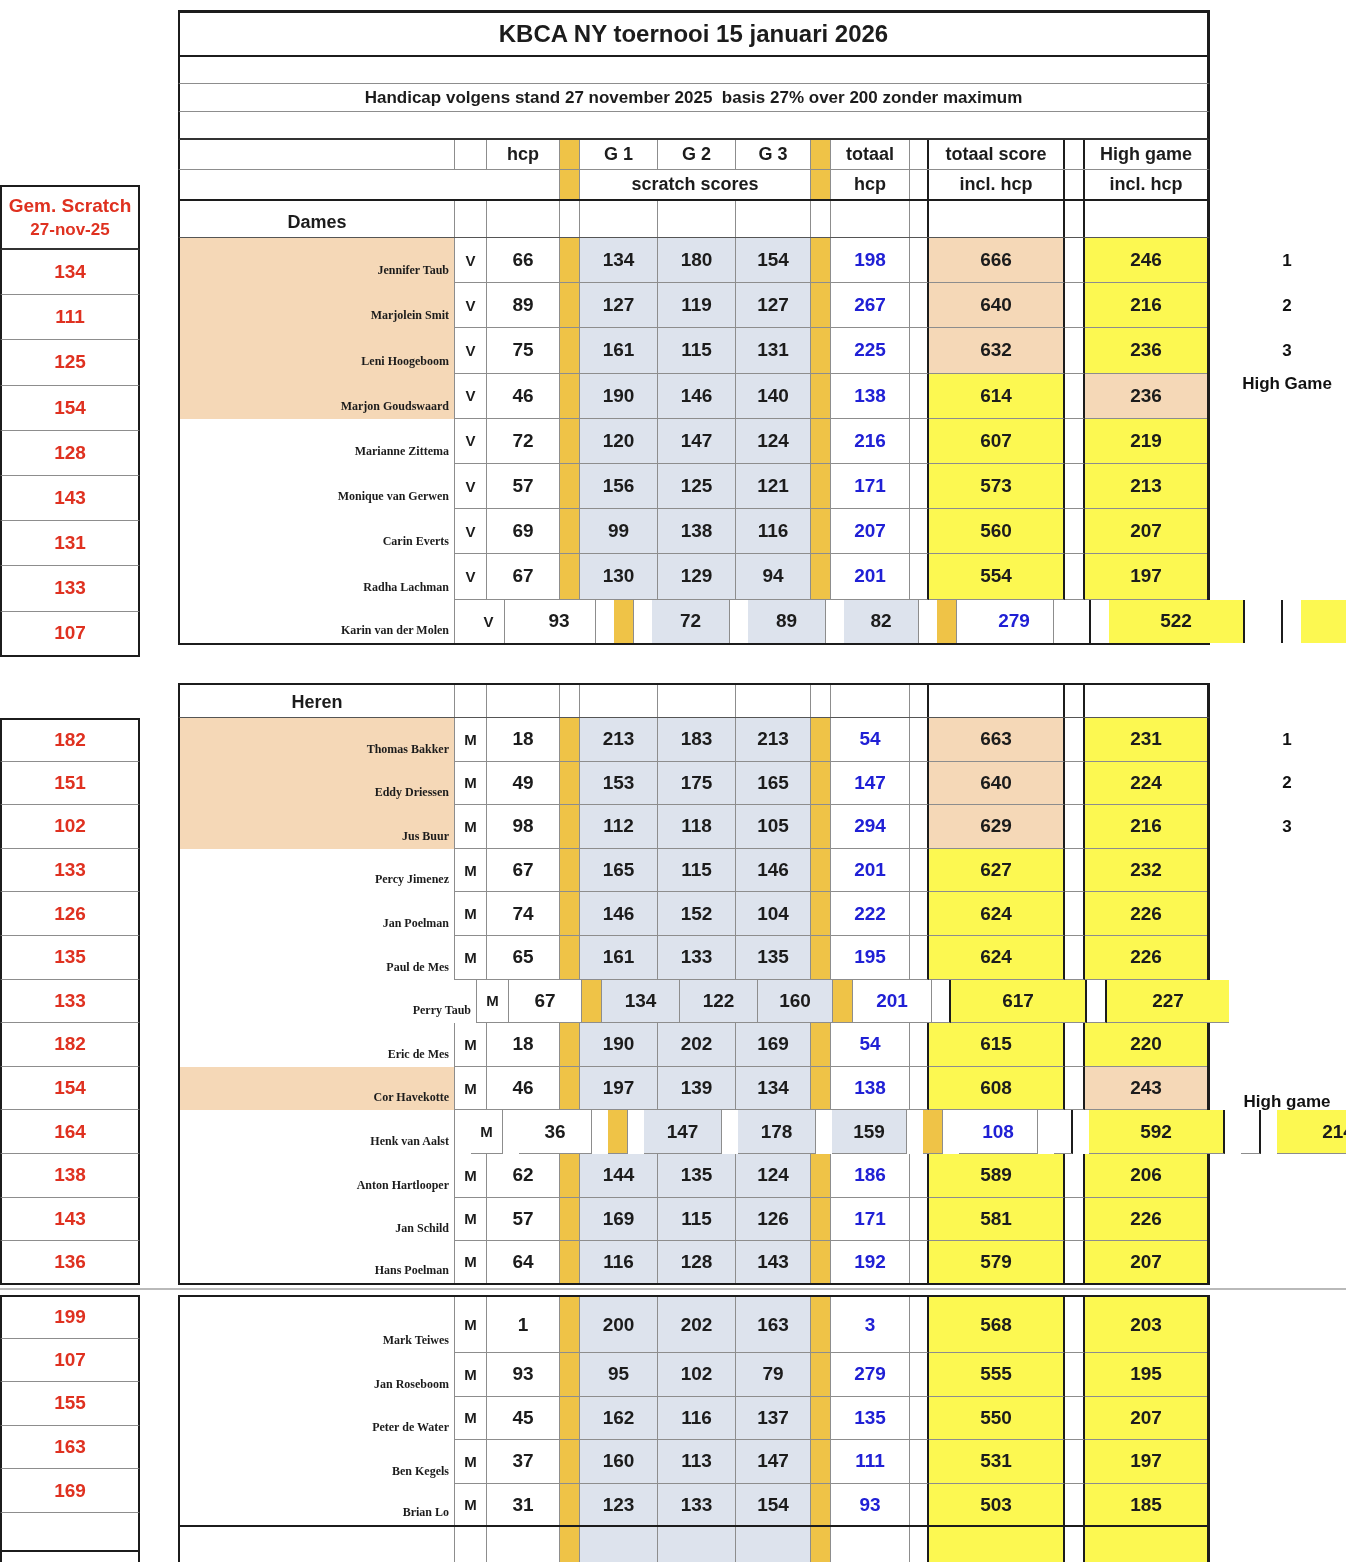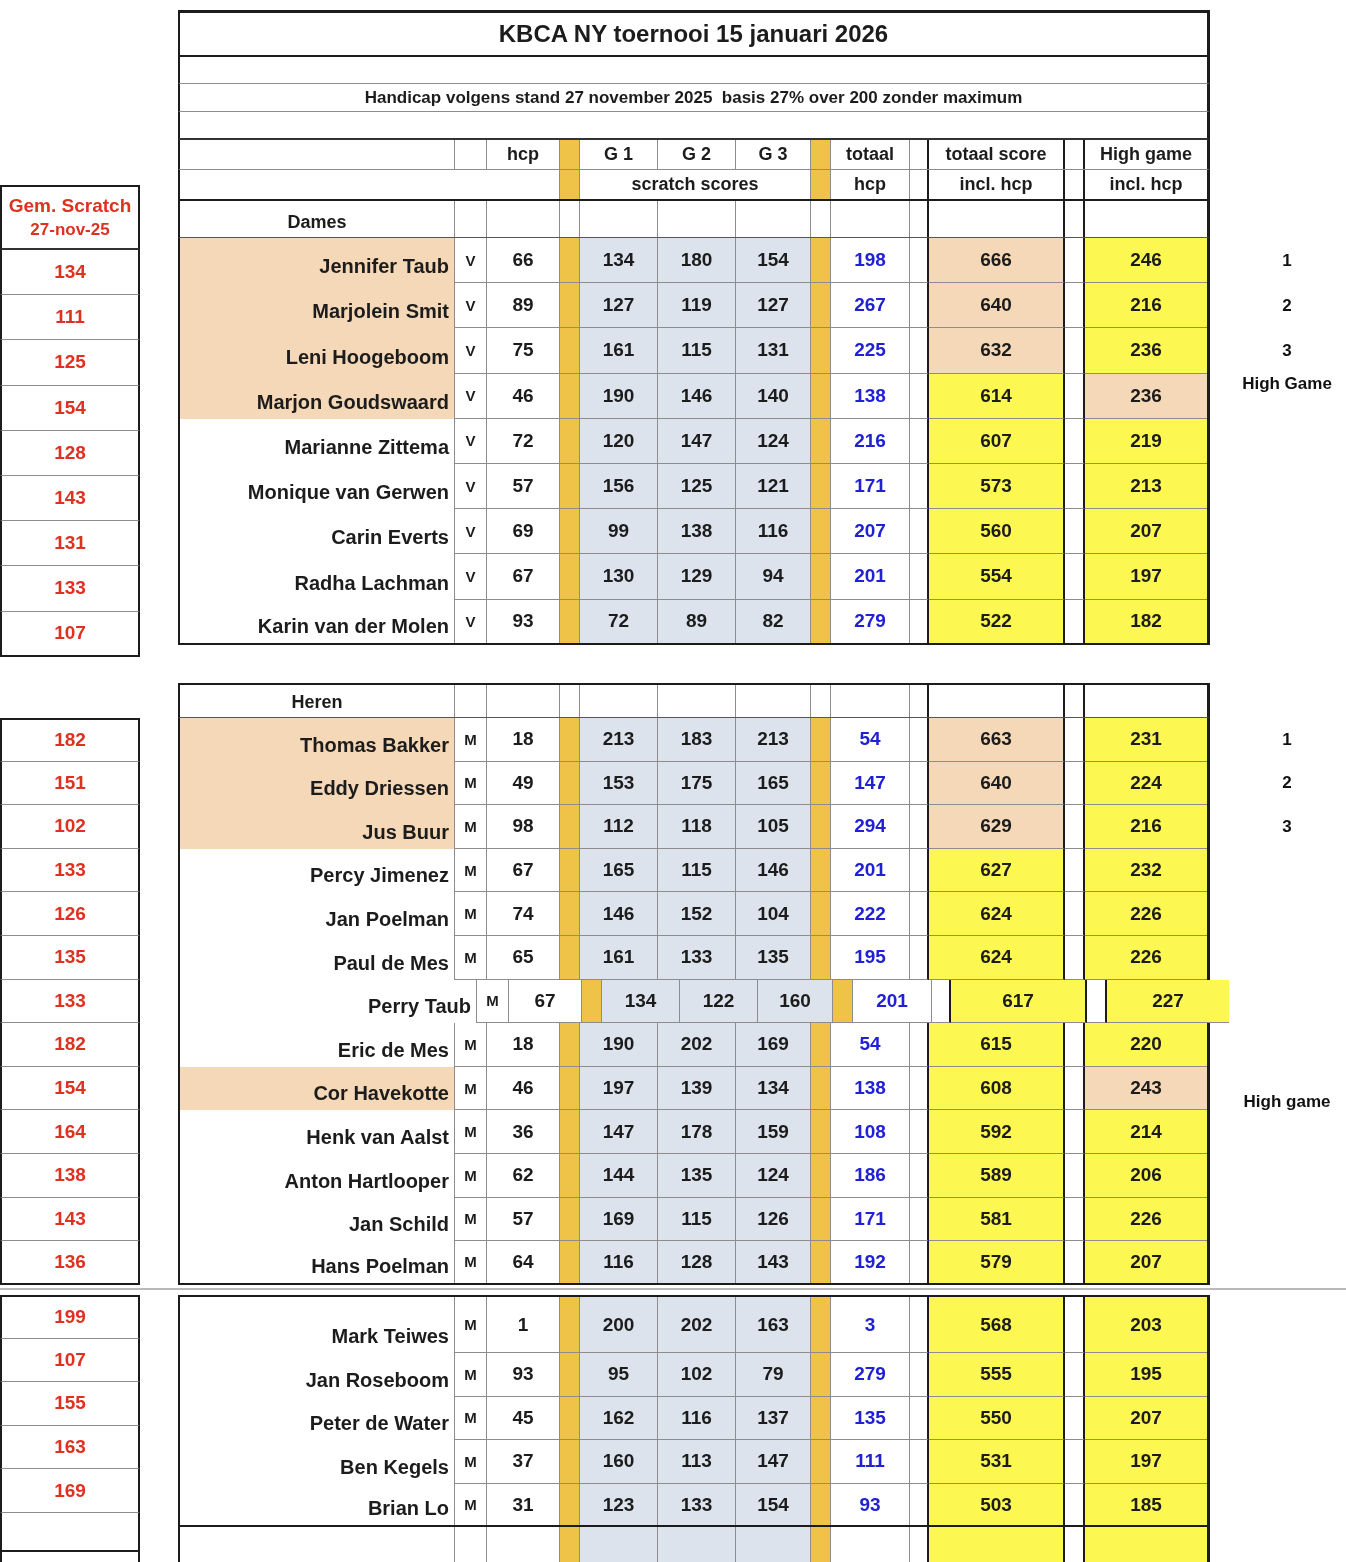--- a/index.html
+++ b/index.html
@@ -15,21 +15,21 @@
   .main { position:absolute; left:178px; width:1032px; }
   .row { box-sizing:border-box; border-left:2px solid var(--dark); border-right:3px solid var(--dark); }
   .grid { display:grid; grid-template-columns:275px 32px 73px 20px 78px 78px 75px 20px 79px 19px 136px 20px 122px; }
   .g2row { display:grid; grid-template-columns:380px 20px 231px 20px 79px 19px 136px 20px 122px; }
   .frow { display:flex; align-items:center; justify-content:center; }
   .c { box-sizing:border-box; border-right:1px solid var(--thin); border-bottom:1px solid var(--thin);
        display:flex; align-items:center; justify-content:center; font-size:19px; overflow:hidden; }
   .c.last { border-right:none; }
   .br2 { border-right:2px solid var(--dark) !important; }
   .name { justify-content:flex-end; align-items:flex-end; border-bottom:none !important;
-          padding:0 5px 5px 0; font-size:20px; white-space:nowrap; }
+          padding:0 5px 5px 0; font-size:12px; white-space:nowrap;font-family:Liberation Serif, serif; }
   .seclabel { justify-content:center; align-items:flex-end; padding:0 0 4px 0; border-bottom:none !important; font-size:18px; }
   .vcell { font-size:15px; }
   .gold { background:var(--gold); }
   .bg-blue { background:var(--lblue); }
   .bg-yellow { background:var(--yellow); }
   .bg-peach { background:var(--peach); }
   .blue { color:var(--blue); }
   .hdr { font-size:18px; }
   .rowbb { border-bottom:1px solid var(--mid); }
   .rowbb .c { border-bottom:none; }
@@ -271,21 +271,21 @@
           <div class="c bg-blue">130</div>
           <div class="c bg-blue">129</div>
           <div class="c bg-blue">94</div>
           <div class="c gold"></div>
           <div class="c blue">201</div>
           <div class="c br2"></div>
           <div class="c br2 bg-yellow">554</div>
           <div class="c br2"></div>
           <div class="c last bg-yellow">197</div>
         </div>
-        <div class="row grid bb2" style="height: 45.2px;">
+        <div class="row grid bb2" style="height: 45.2px; gap: 18px;">
           <div class="c name">Karin van der Molen</div>
           <div class="c vcell">V</div>
           <div class="c">93</div>
           <div class="c gold"></div>
           <div class="c bg-blue">72</div>
           <div class="c bg-blue">89</div>
           <div class="c bg-blue">82</div>
           <div class="c gold"></div>
           <div class="c blue">279</div>
           <div class="c br2"></div>
@@ -441,21 +441,21 @@
           <div class="c bg-blue">197</div>
           <div class="c bg-blue">139</div>
           <div class="c bg-blue">134</div>
           <div class="c gold"></div>
           <div class="c blue">138</div>
           <div class="c br2"></div>
           <div class="c br2 bg-yellow">608</div>
           <div class="c br2"></div>
           <div class="c last bg-peach">243</div>
         </div>
-        <div class="row grid " style="height: 43.6px;">
+        <div class="row grid " style="height: 43.6px; gap: 16px;">
           <div class="c name">Henk van Aalst</div>
           <div class="c vcell">M</div>
           <div class="c">36</div>
           <div class="c gold"></div>
           <div class="c bg-blue">147</div>
           <div class="c bg-blue">178</div>
           <div class="c bg-blue">159</div>
           <div class="c gold"></div>
           <div class="c blue">108</div>
           <div class="c br2"></div>

